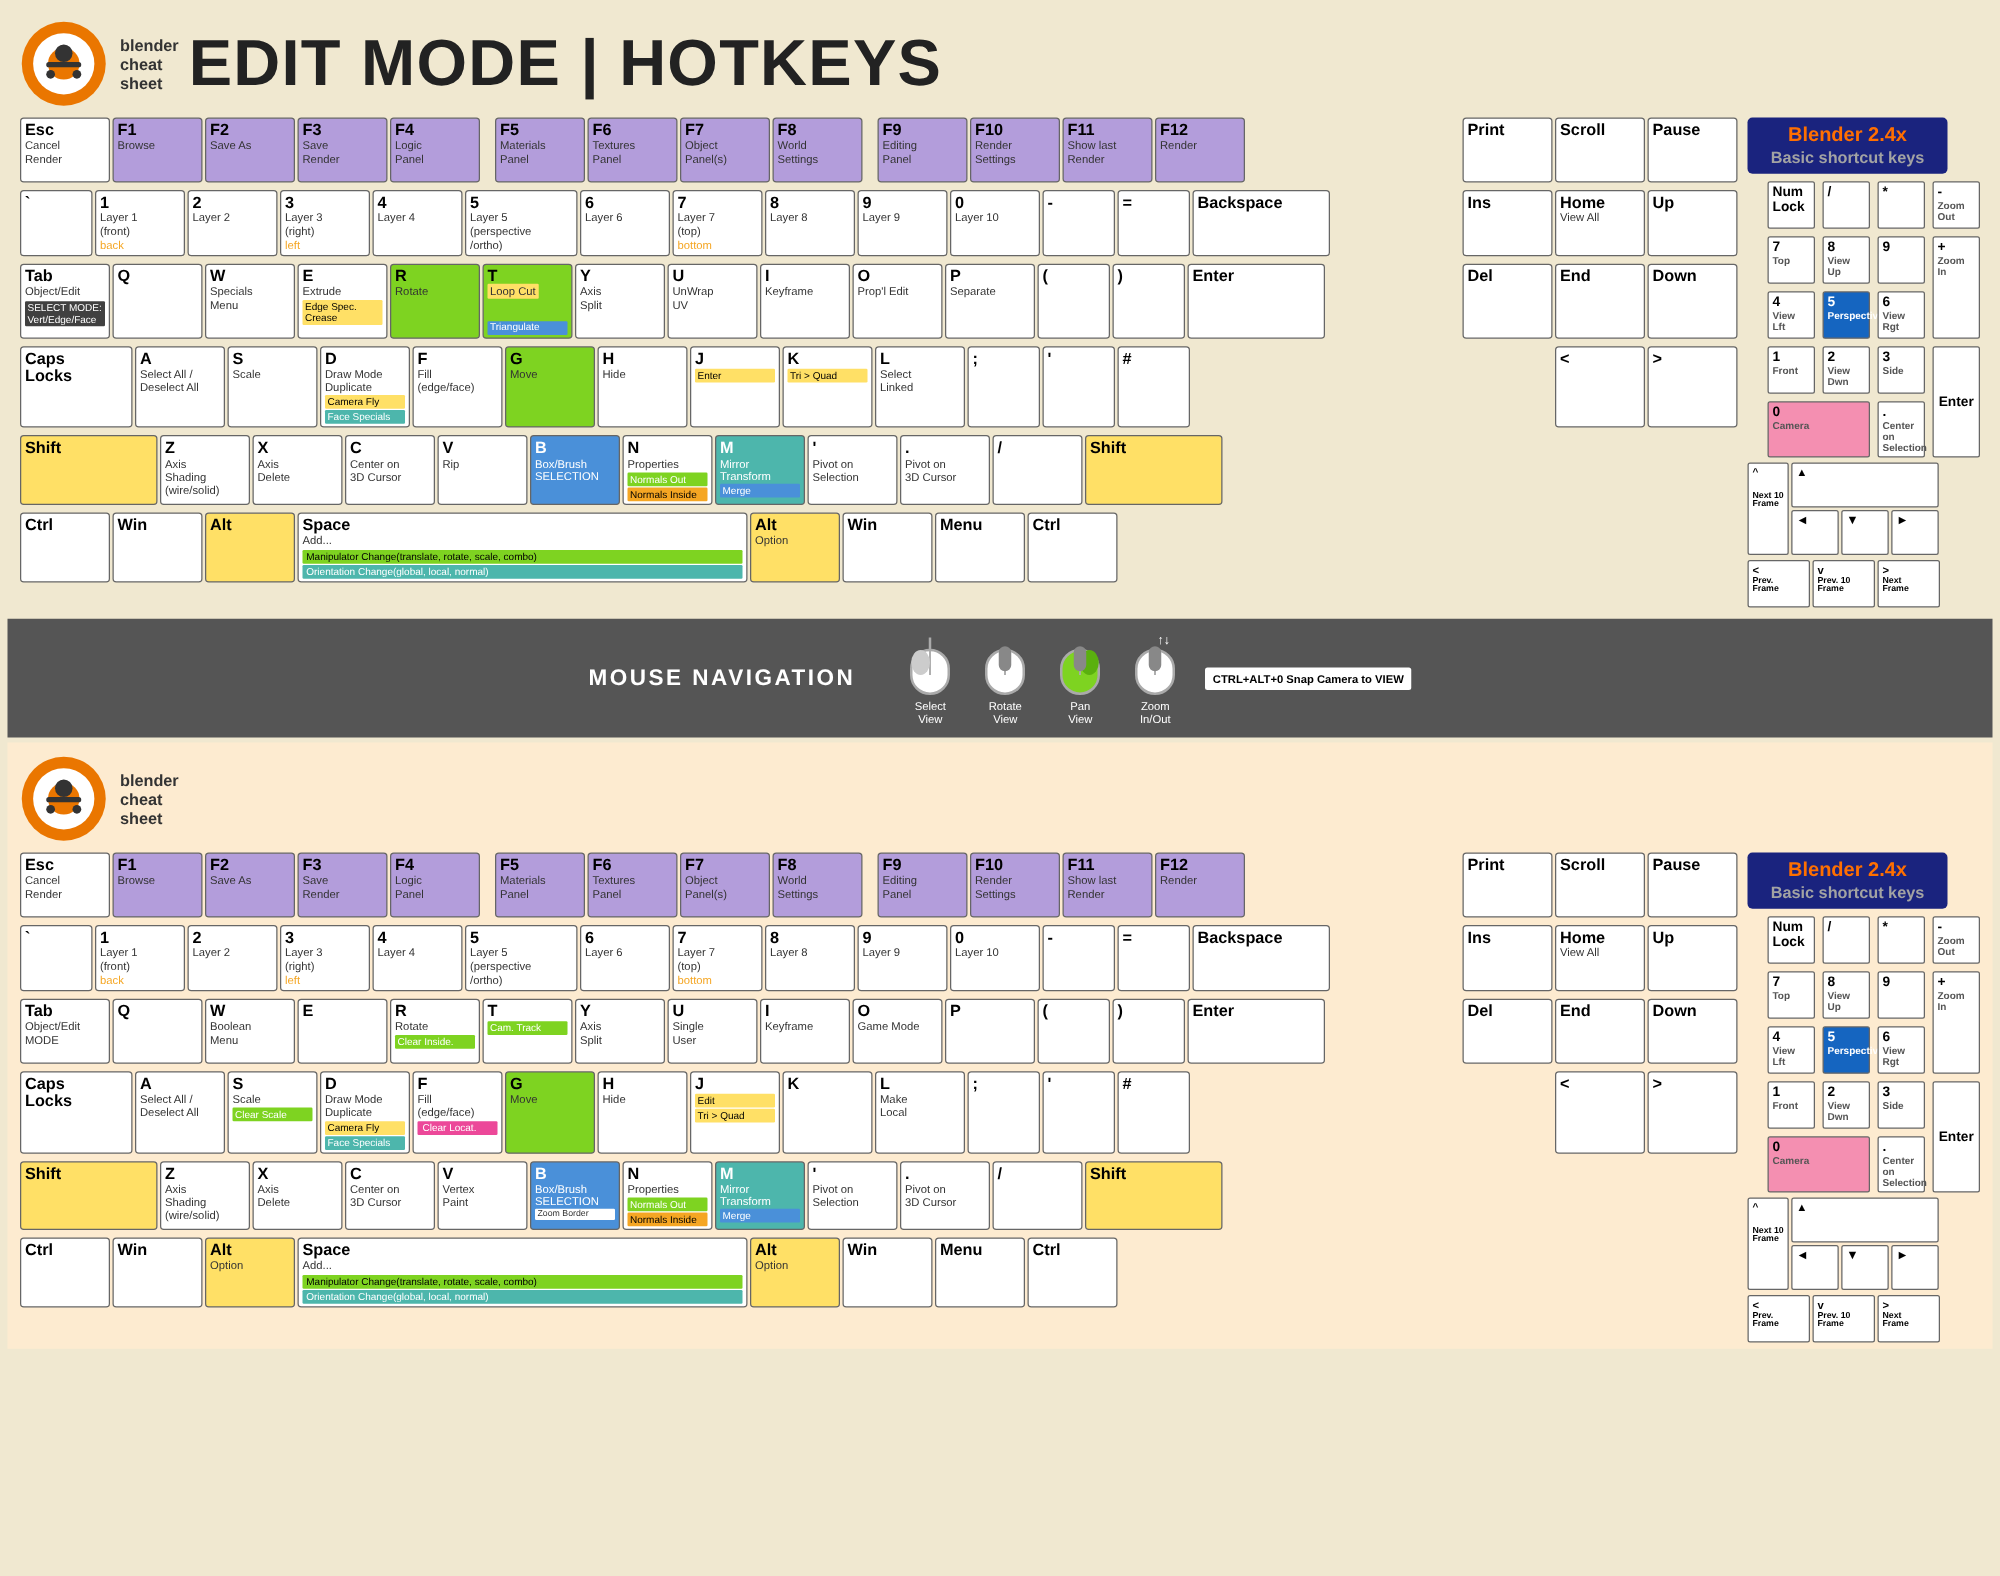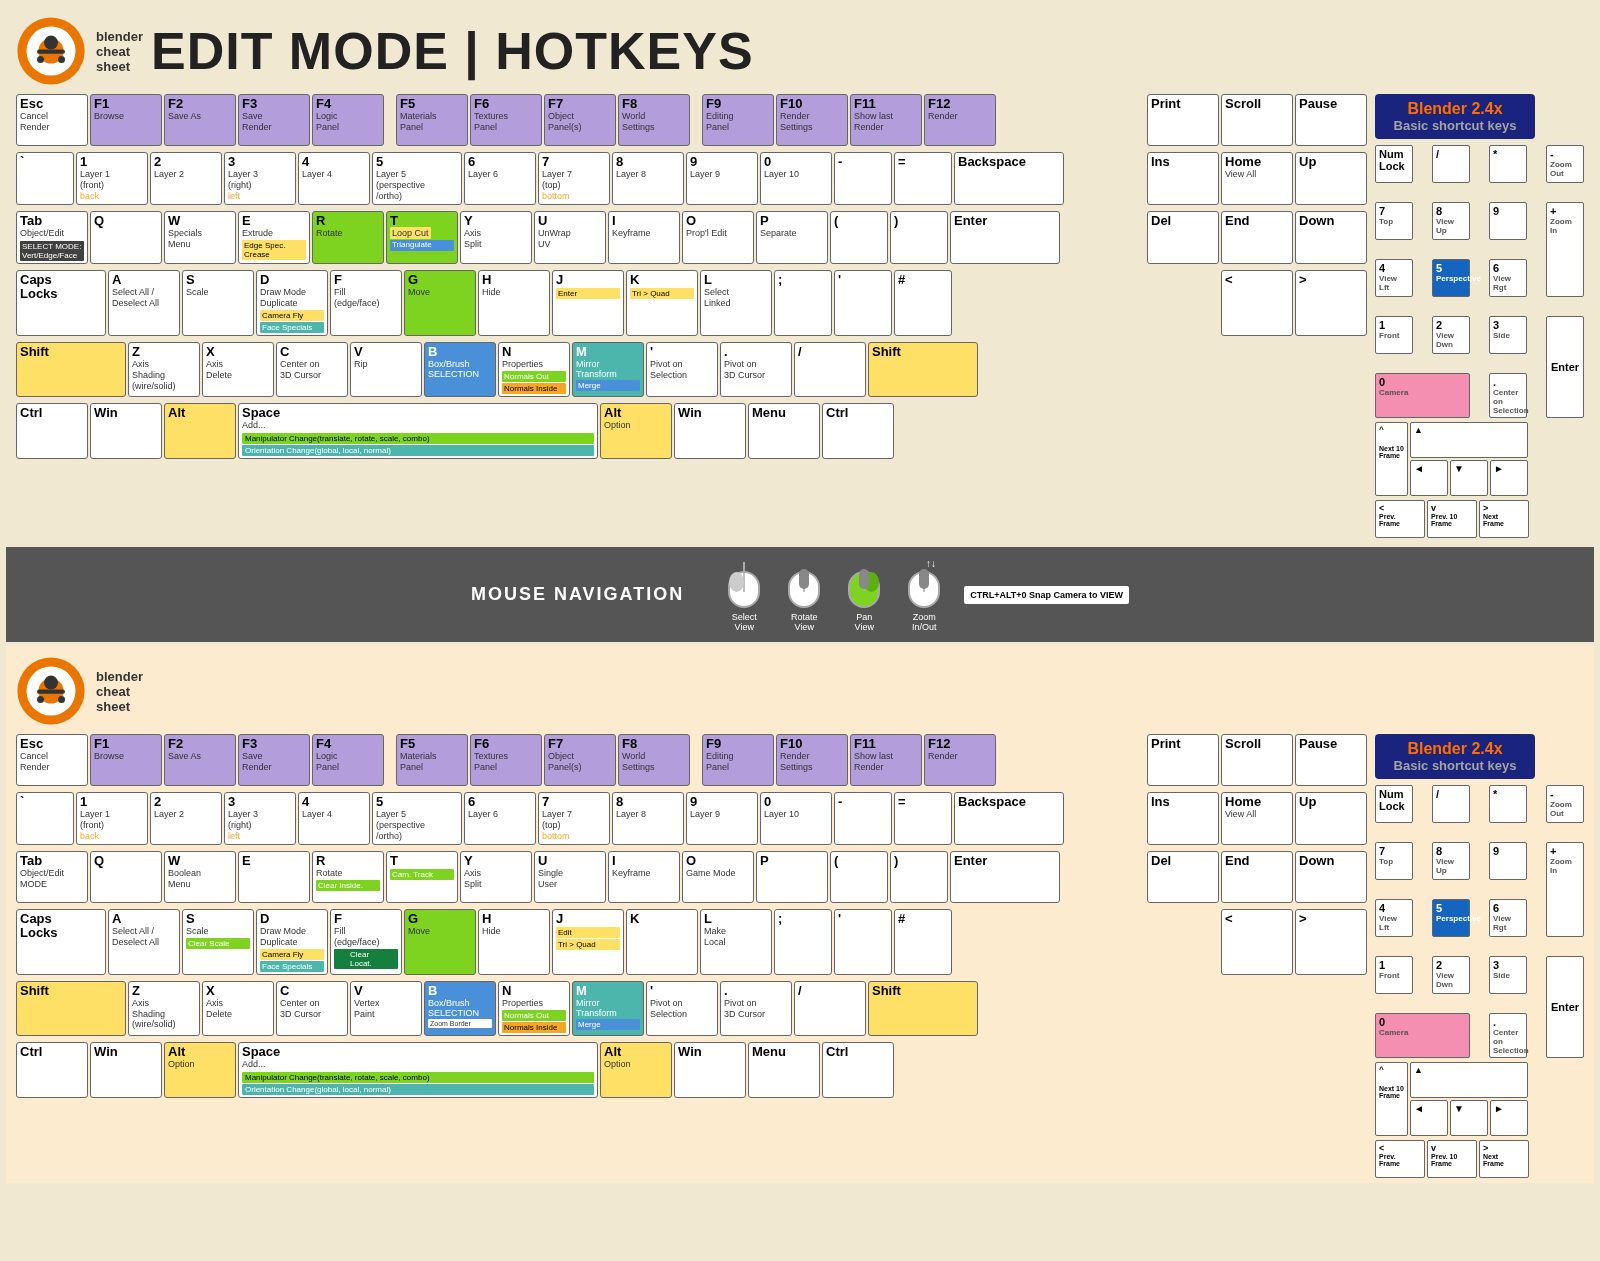--- a/index.html
+++ b/index.html
@@ -154,21 +154,22 @@
     }
 
     
     .page-wrapper {
       padding: 6px;
     }
 
     .numpad-grid {
       display: grid;
       grid-template-columns: repeat(4, 38px);
-      gap: 19px;
+      gap: 6px;
+      margin-left: 16px;
     }
     .numpad-key {
       border: 1.5px solid #666;
       border-radius: 2px;
       background: #fff;
       padding: 2px 3px;
       font-size: 10px;
       font-weight: bold;
       min-height: 38px;
       display: flex;
@@ -362,21 +363,21 @@
             <span class="key-sub">Extrude</span>
             <span style="background:#ffe066;font-size:8px;padding:1px 2px;border-radius:1px;display:inline-block;margin-top:1px;">Edge Spec.<br>Crease</span>
           </div>
           <div class="key w1h bg-green">
             <span class="key-main">R</span>
             <span class="key-sub">Rotate</span>
           </div>
           <div class="key w1h bg-green">
             <span class="key-main">T</span>
             <span class="key-sub"><span style="background:#ffe066;padding:1px 2px;border-radius:1px;">Loop Cut</span></span>
-            <span class="key-sub2" style="background:#4a90d9;color:#fff;padding:1px 2px;border-radius:1px;margin-top:1px;display:inline-block;">Triangulate</span>
+            <span class="key-sub2" style="background:#4a90d9;color:#fff;padding:1px 2px;border-radius:1px;margin-top:18px;display:inline-block;">Triangulate</span>
           </div>
           <div class="key w1h bg-white">
             <span class="key-main">Y</span>
             <span class="key-sub">Axis<br>Split</span>
           </div>
           <div class="key w1h bg-white">
             <span class="key-main">U</span>
             <span class="key-sub">UnWrap<br>UV</span>
           </div>
           <div class="key w1h bg-white">
@@ -952,21 +953,21 @@
           </div>
           <div class="key w1h" style="background:#fff;border:1.5px solid #666;border-radius:3px;padding:2px 3px;min-height:52px;display:flex;flex-direction:column;">
             <span class="key-main">D</span>
             <span class="key-sub">Draw Mode<br>Duplicate</span>
             <span style="background:#ffe066;font-size:8px;padding:1px 2px;border-radius:1px;display:inline-block;margin-top:1px;">Camera Fly</span>
             <span style="background:#4db6ac;color:#fff;font-size:8px;padding:1px 2px;border-radius:1px;display:inline-block;margin-top:1px;">Face Specials</span>
           </div>
           <div class="key w1h" style="background:#fff;border:1.5px solid #666;border-radius:3px;padding:2px 3px;min-height:52px;display:flex;flex-direction:column;">
             <span class="key-main">F</span>
             <span class="key-sub">Fill<br>(edge/face)</span>
-            <span style="background:#15803d;color:#fff;font-size:8px;padding:1px 16px;border-radius:1px;display:inline-block;margin-top:1px;">Clear Locat.</span>
+            <span style="background:#ec4899;color:#fff;font-size:8px;padding:1px 4px;border-radius:1px;display:inline-block;margin-top:1px;">Clear Locat.</span>
           </div>
           <div class="key w1h bg-green">
             <span class="key-main">G</span>
             <span class="key-sub">Move</span>
           </div>
           <div class="key w1h bg-white">
             <span class="key-main">H</span>
             <span class="key-sub">Hide</span>
           </div>
           <div class="key w1h" style="background:#fff;border:1.5px solid #666;border-radius:3px;padding:2px 3px;min-height:52px;display:flex;flex-direction:column;">

